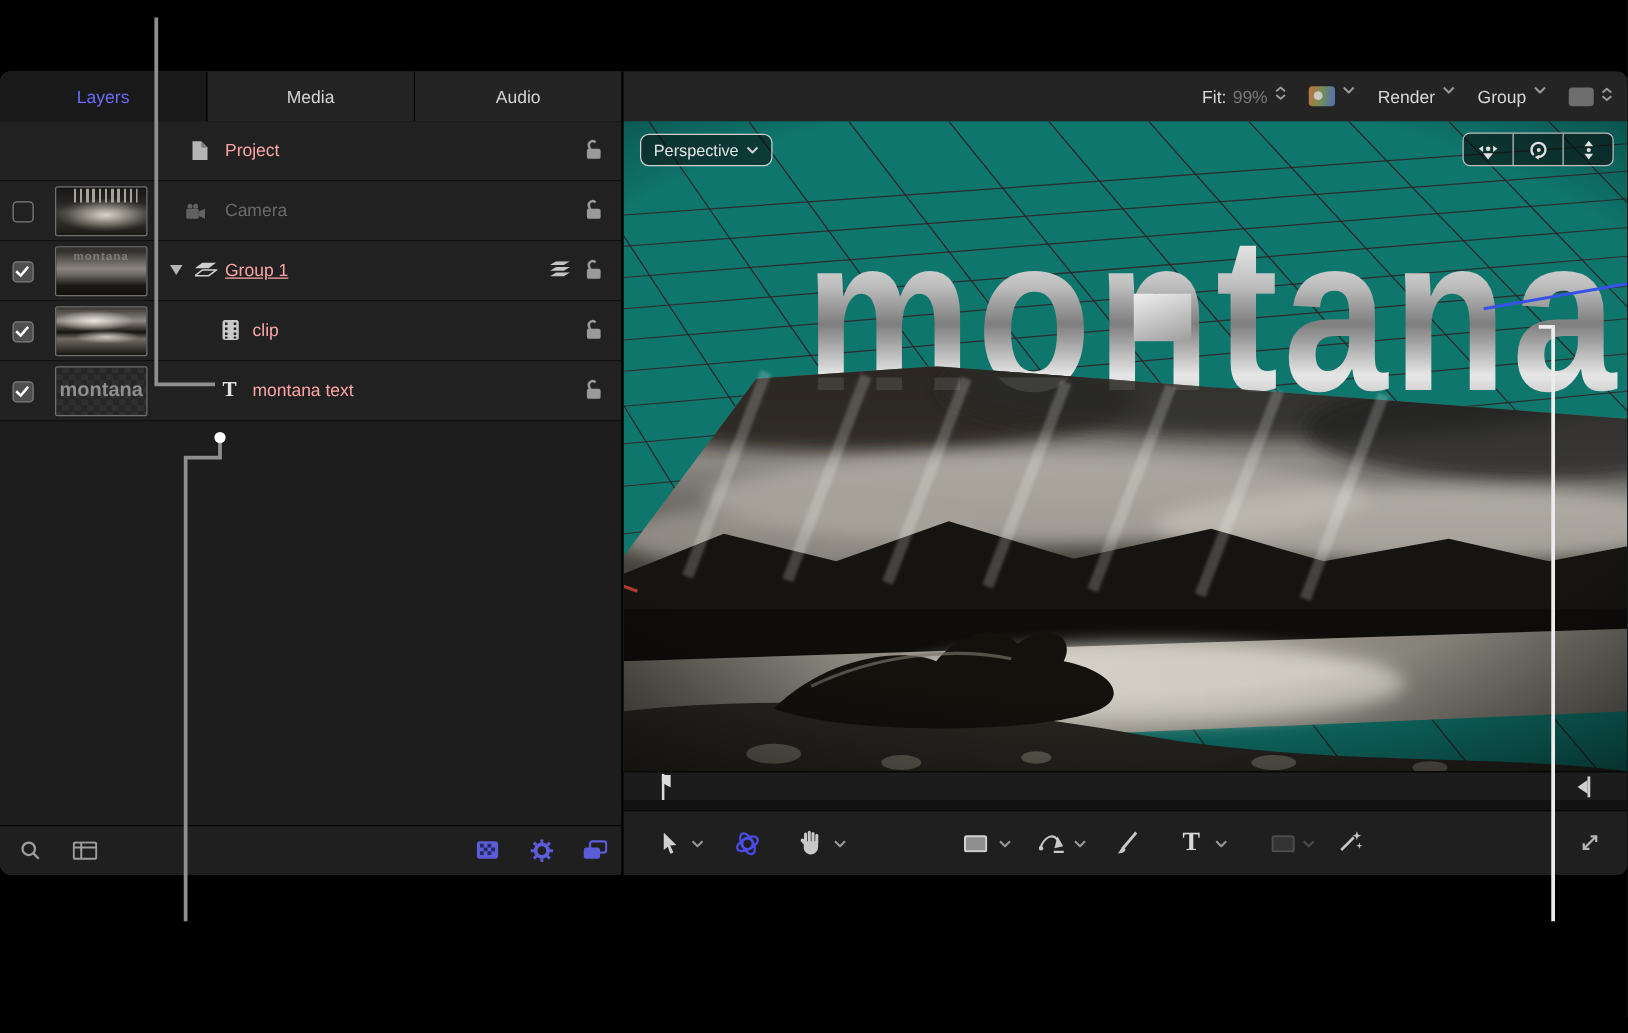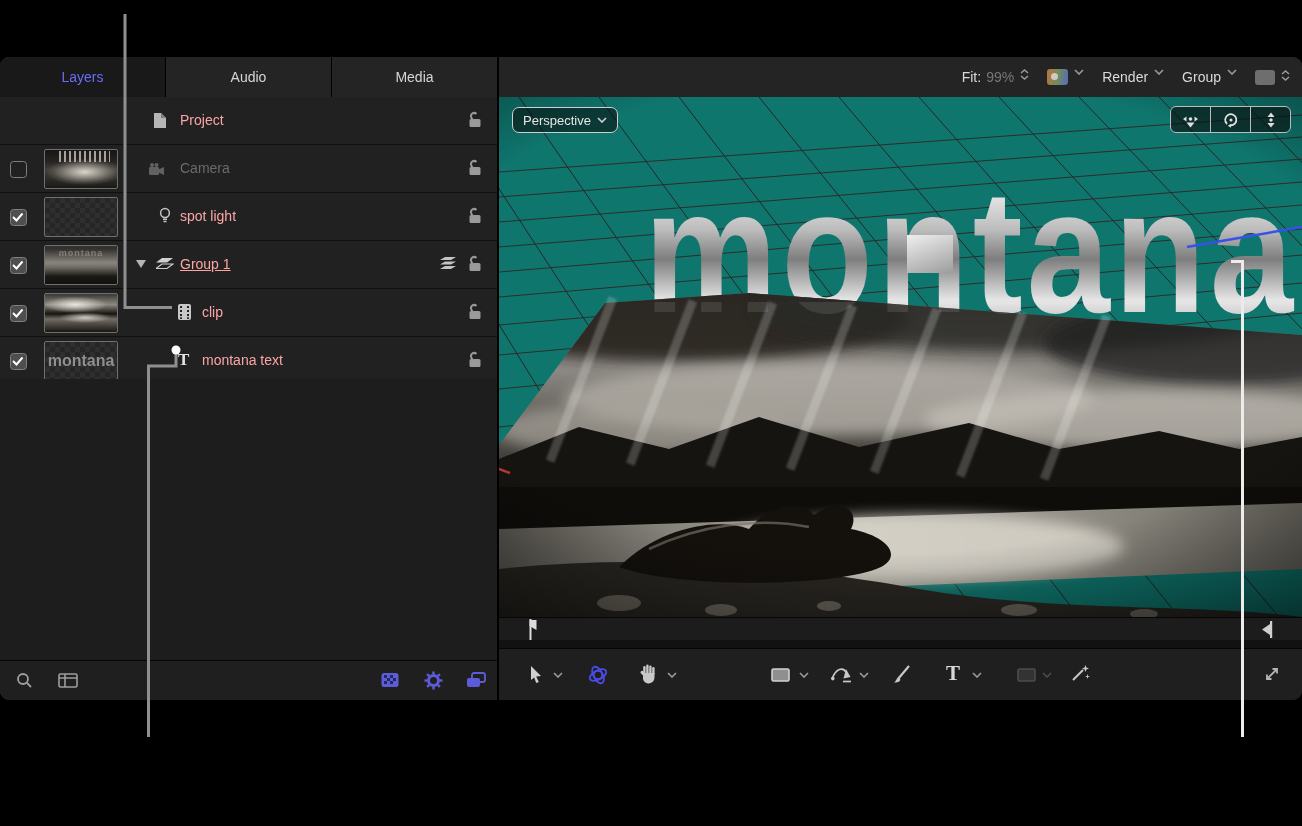--- a/index.html
+++ b/index.html
@@ -91,24 +91,24 @@
 
 <div class="app">
 
   <div class="left-panel">
 
     <div class="tabbar">
       <div class="tab active">
           <span>Layers</span>
         </div>
       <div class="tab">
+          <span>Media</span>
+        </div>
+      <div class="tab">
           <span>Audio</span>
-        </div>
-      <div class="tab">
-          <span>Media</span>
         </div>
     </div>
 
     <div class="rows">
 
       <div class="row">
         <svg class="ic" style="left:152px;top:15px" width="16" height="17">
           <path d="M2,1 h7 l5,5 v10 h-12 z" fill="#b5b5b5"></path>
             <path d="M9,1 v5 h5 z" fill="#7c7c7c"></path>
         </svg>
@@ -130,38 +130,20 @@
               <path d="M11,7.2 L16,5 v8 l-5,-2.2 z"></path>
             </g>
         </svg>
         <span class="row-label dim" style="left:180px">Camera</span>
         <svg class="lock" width="17" height="17">
           <path d="M5,8 V5 a3.1,3.1 0 0 1 6,-1" stroke="#9a9a9a" stroke-width="2" fill="none" transform="rotate(-22 8 5)"></path>
           <rect x="3.5" y="8" width="11" height="8" rx="1.5" fill="#9a9a9a"></rect>
         </svg>
       </div>
 
-      <div class="row">
-        <div class="cbx checked">
-          <svg width="12" height="10">
-              <polyline points="1,5 4.5,8.5 10.5,1.5" stroke="#fff" stroke-width="2" fill="none"></polyline>
-            </svg>
-        </div>
-        <div class="thumb checker"></div>
-        <svg class="ic" style="left:157px;top:14px" width="16" height="18">
-          <circle cx="8" cy="6" r="4.4" stroke="#c4c4c4" stroke-width="1.5" fill="none"></circle>
-          <line x1="6" y1="12.2" x2="10" y2="12.2" stroke="#c4c4c4" stroke-width="1.5"></line>
-          <line x1="6.5" y1="14.6" x2="9.5" y2="14.6" stroke="#c4c4c4" stroke-width="1.5"></line>
-        </svg>
-        <span class="row-label" style="left:180px">spot light</span>
-        <svg class="lock" width="17" height="17">
-          <path d="M5,8 V5 a3.1,3.1 0 0 1 6,-1" stroke="#9a9a9a" stroke-width="2" fill="none" transform="rotate(-22 8 5)"></path>
-          <rect x="3.5" y="8" width="11" height="8" rx="1.5" fill="#9a9a9a"></rect>
-        </svg>
-      </div>
 
       <div class="row">
         <div class="cbx checked">
           <svg width="12" height="10">
               <polyline points="1,5 4.5,8.5 10.5,1.5" stroke="#fff" stroke-width="2" fill="none"></polyline>
             </svg>
         </div>
         <div class="thumb checker thumb-grp">
           <div class="grp-overlay"></div>
           <div class="grp-text">montana</div>

